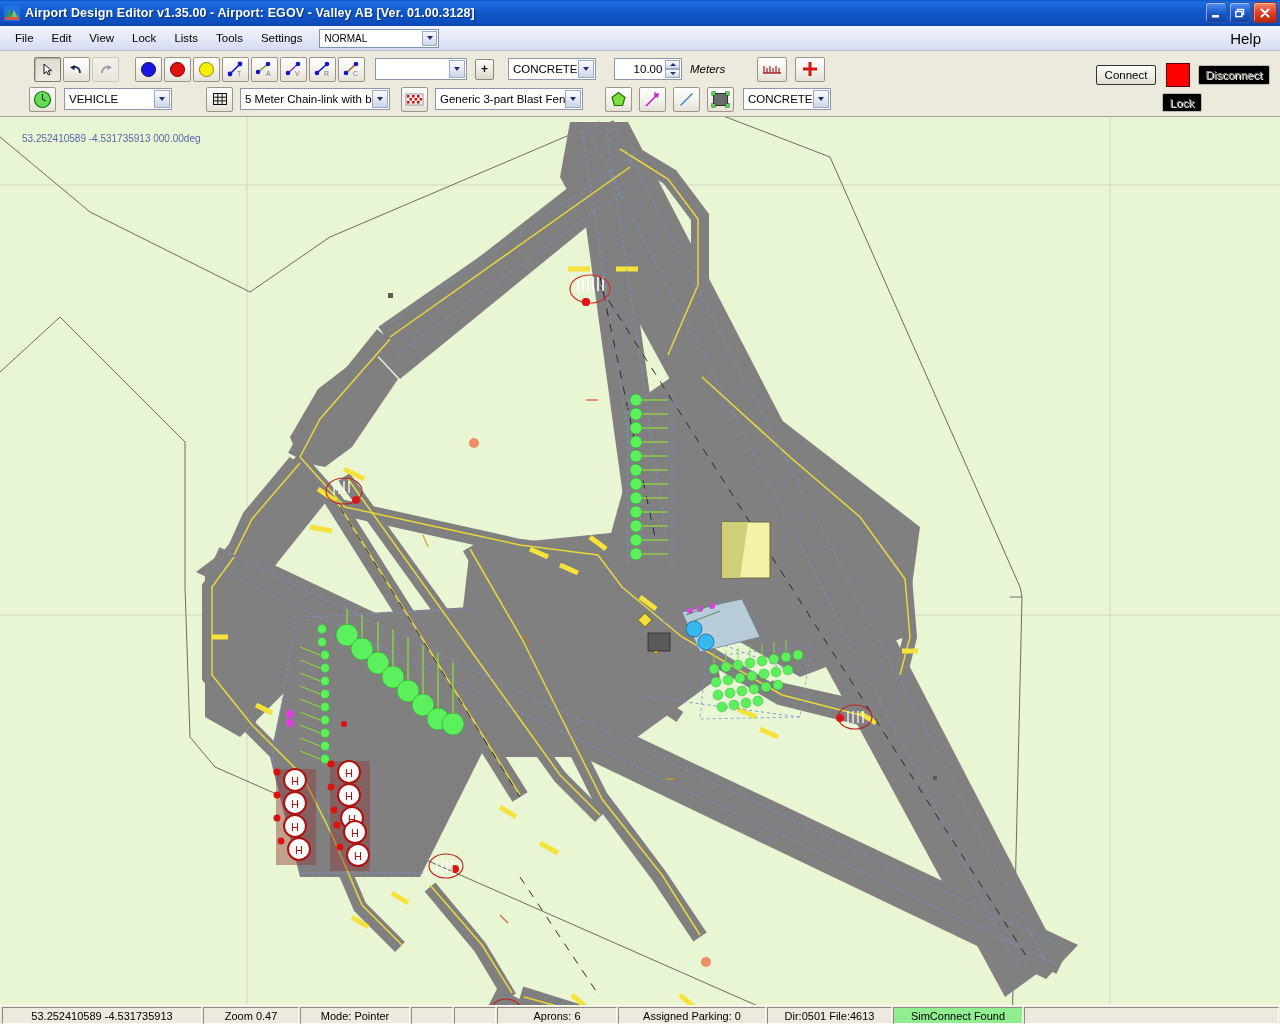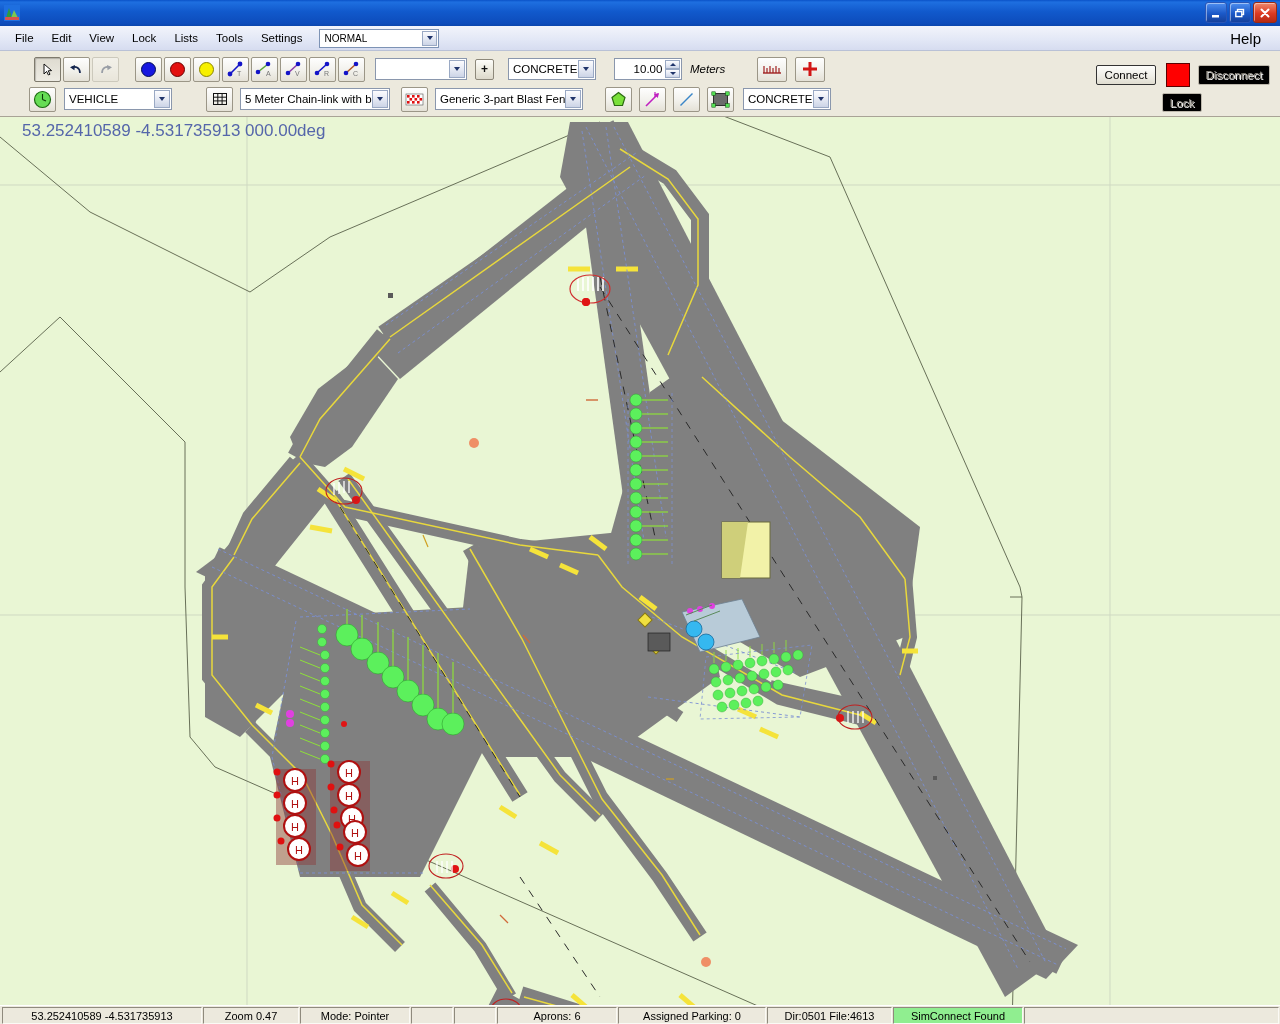--- a/index.html
+++ b/index.html
@@ -186,22 +186,22 @@
 
   
   #canvas {
     position: relative;
     width: 1280px;
     height: 888px;
     background: #e9f6d4;
     overflow: hidden;
   }
   #coordOverlay {
-    position: absolute; left: 22px; top: 4px;
-    font-size: 17px; color: #5566aa;
+    position: absolute; left: 22px; top: 16px;
+    font-size: 10px; color: #5566aa;
     font-family: "Liberation Sans", sans-serif;
     z-index: 50;
     white-space: nowrap;
   }
   #canvas svg { position: absolute; left: 0; top: 0; }
 
   
   #statusbar {
     height: 20px;
     background: #ece9dd;
@@ -228,20 +228,21 @@
 
 <div id="titlebar">
   <span class="tb-icon">
     <svg width="16" height="16" viewBox="0 0 16 16">
       <rect x="0" y="0" width="16" height="16" fill="#1e6fe0"></rect>
       <path d="M2 13 L5 3 L8 13 Z" fill="#2e9b3e"></path>
       <path d="M7 13 L10 5 L14 13 Z" fill="#7ec850"></path>
       <rect x="1" y="12" width="14" height="3" fill="#d9534f"></rect>
     </svg>
   </span>
+  <span class="tb-title">Airport Design Editor  v1.35.00   -   Airport: EGOV - Valley AB [Ver. 01.00.3128]</span>
   <span class="tb-buttons">
     <span class="tb-btn">
       <svg width="12" height="12" viewBox="0 0 12 12">
           <rect x="2" y="8" width="7" height="2.5" fill="#fff"></rect>
         </svg>
     </span>
     <span class="tb-btn">
       <svg width="12" height="12" viewBox="0 0 12 12">
         <rect x="3.5" y="2.5" width="6" height="5" fill="none" stroke="#fff" stroke-width="1.4"></rect>
         <rect x="1.8" y="4.6" width="6" height="5" fill="#1b59c8" stroke="#fff" stroke-width="1.4"></rect>

